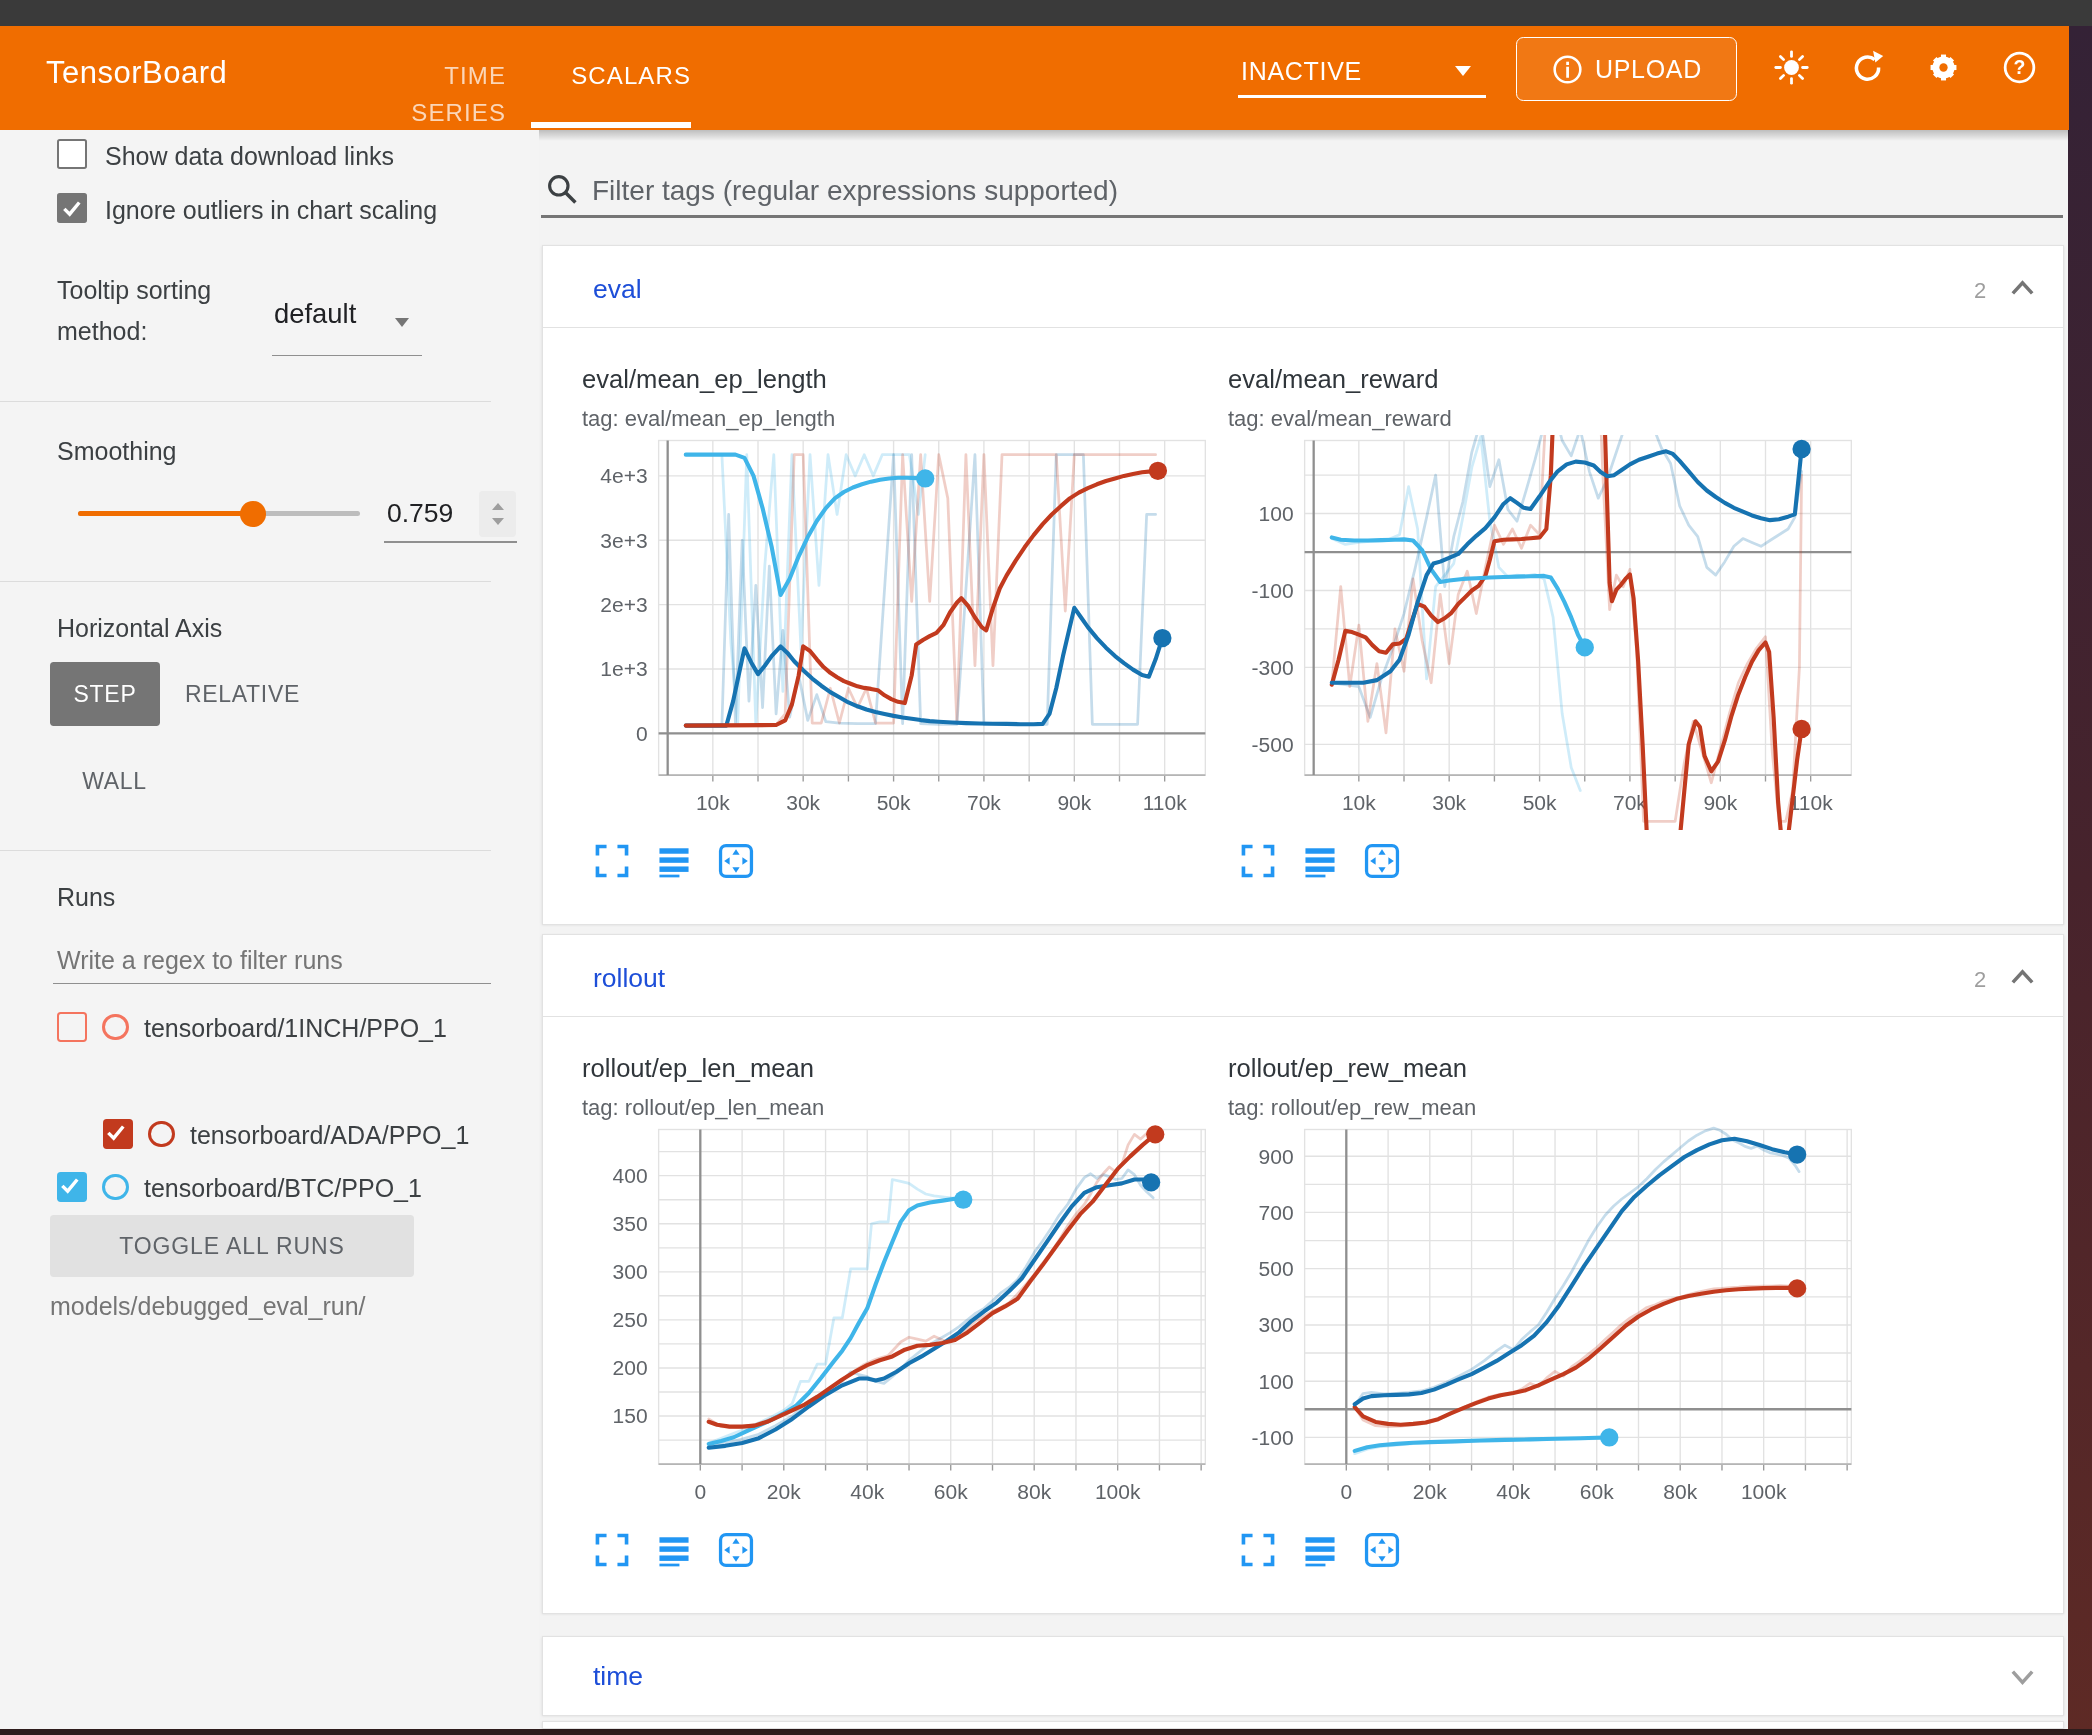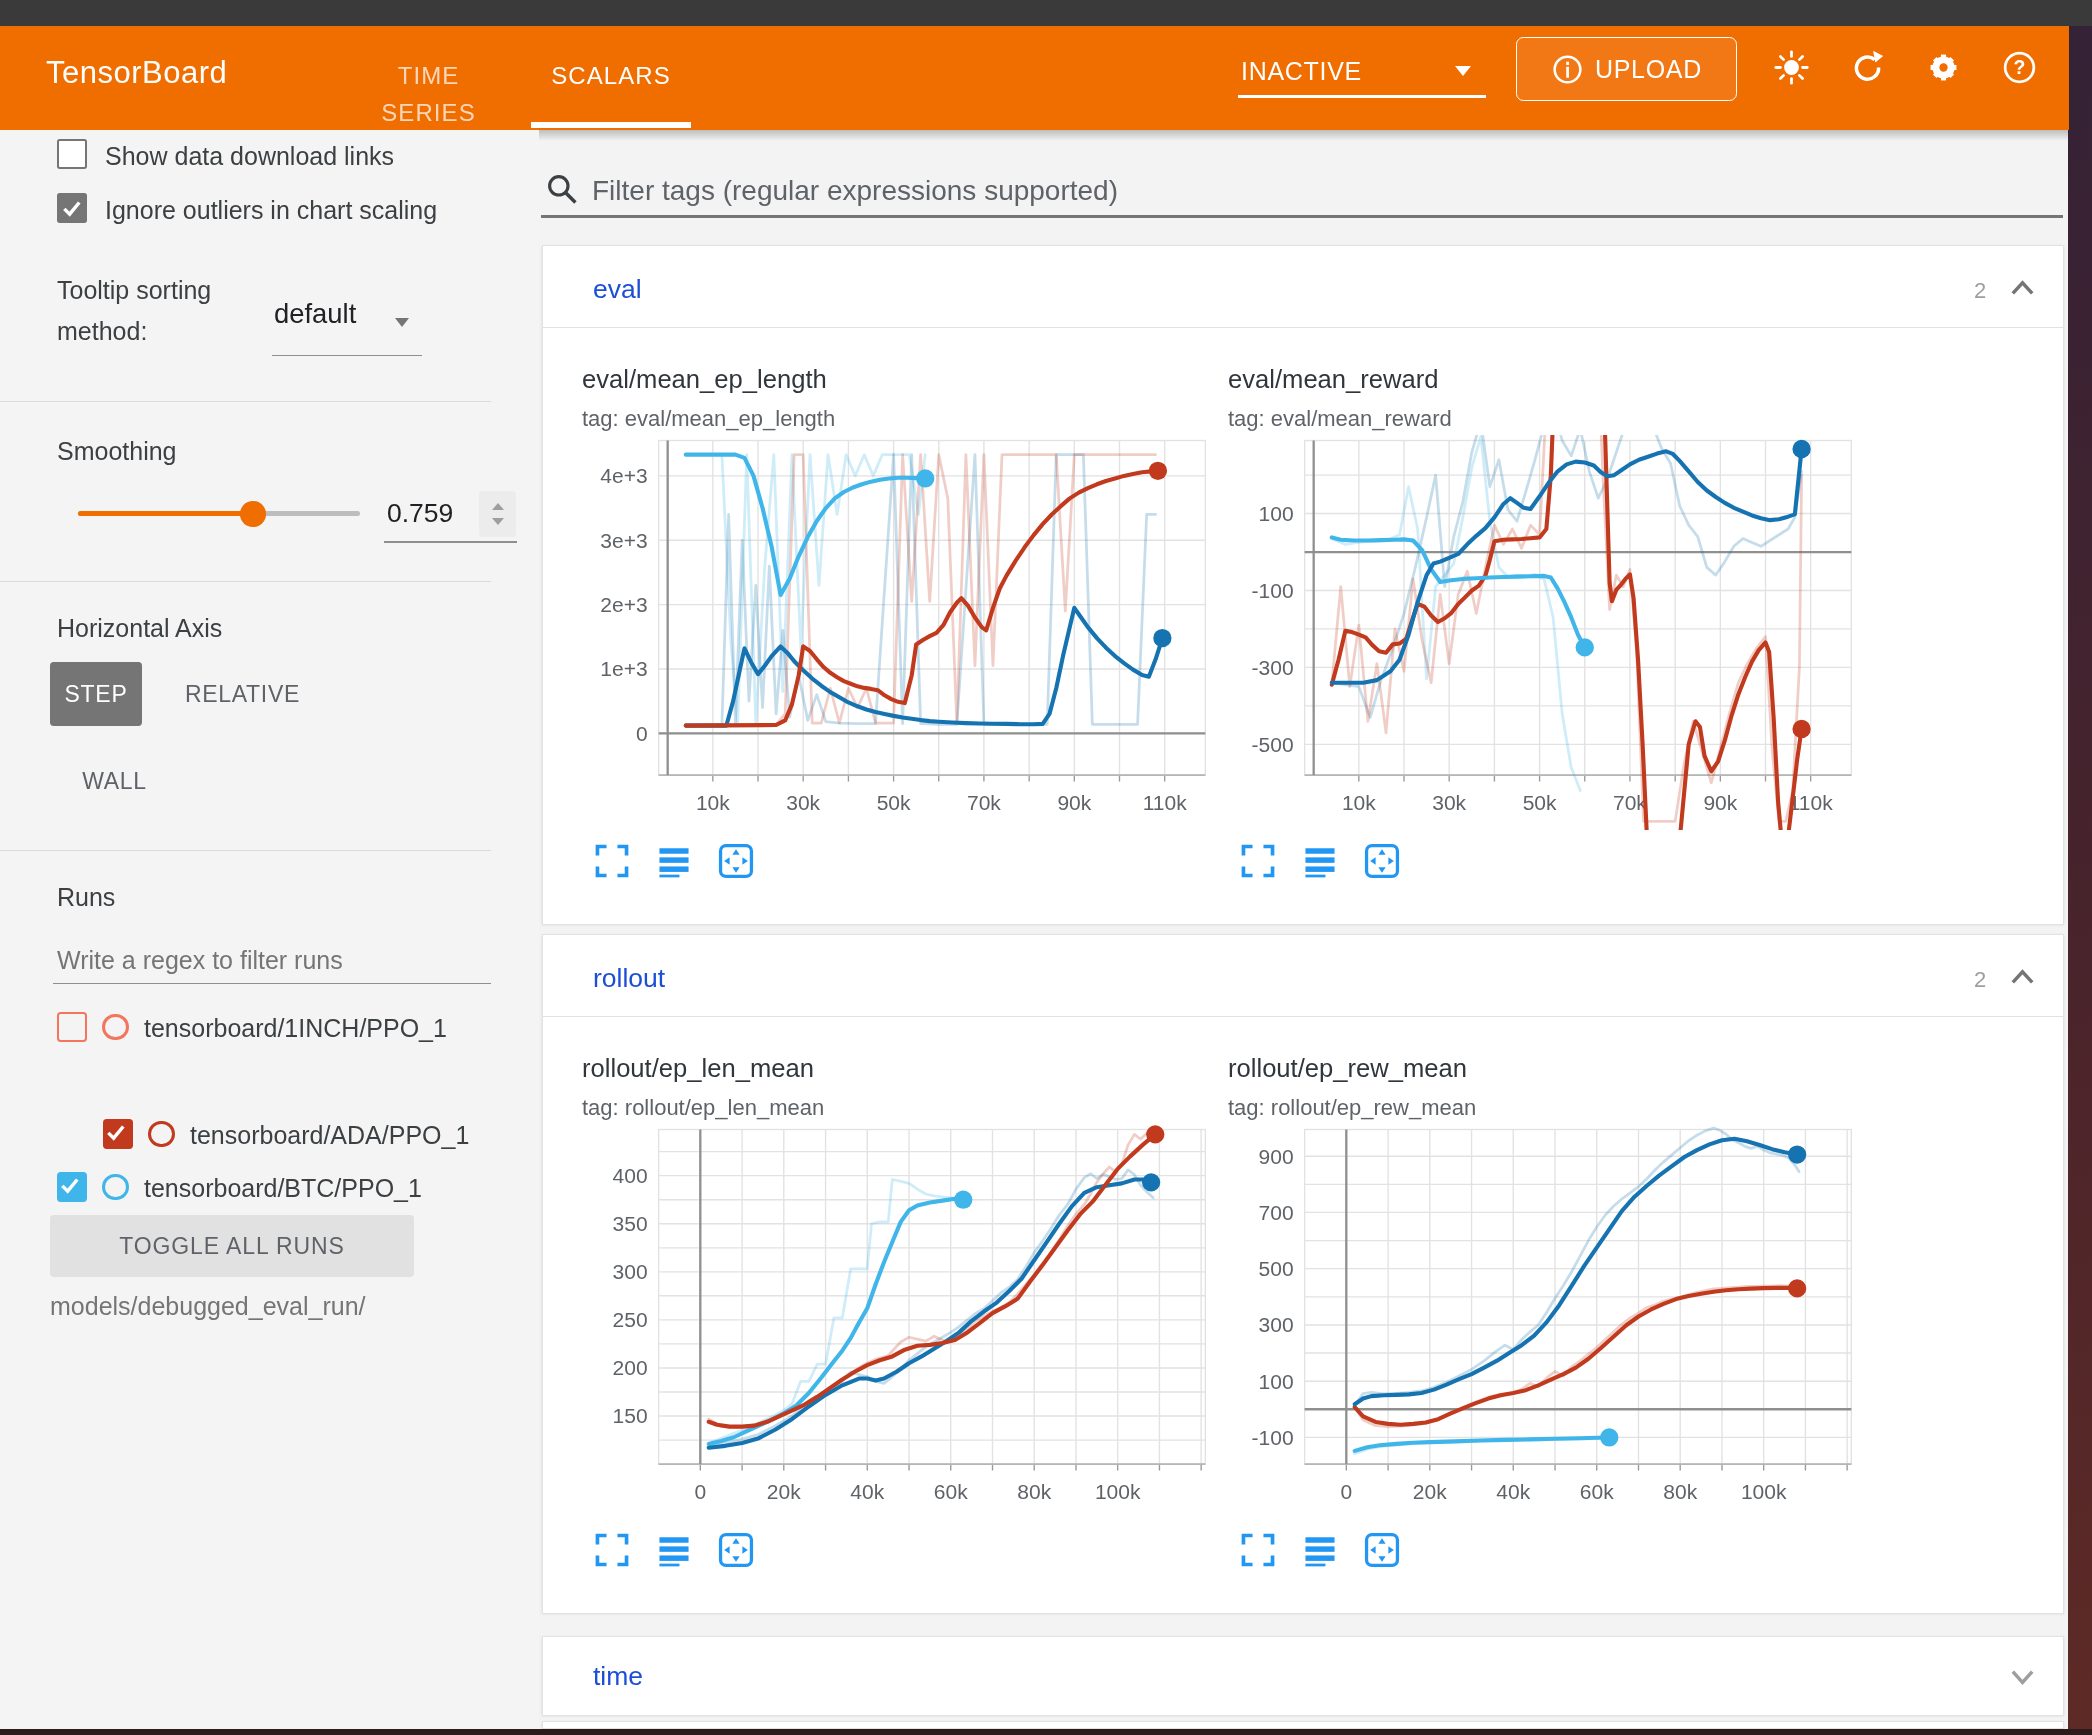--- a/index.html
+++ b/index.html
@@ -9,21 +9,21 @@
   
   .top-strip{left:0;top:0;width:2092px;height:25.6px;background:#3a3a3a;}
   .right-strip{right:0;top:25.6px;width:24px;height:1710px;
      background:linear-gradient(#342236,#47232c,#5e2a25);}
   .bottom-strip{left:0;top:1729px;width:2092px;height:6.4px;background:#2e1c1c;}
   
   .header{left:0;top:25.6px;width:2069px;height:104px;background:#f06d00;}
   .header-shadow{left:0;top:130px;width:2069px;height:11px;
      background:linear-gradient(rgba(0,0,0,.22),rgba(0,0,0,0));}
   .logo{left:46px;top:55px;font-size:31px;font-weight:500;color:#fff;letter-spacing:0.5px;}
-  .tab{top:57px;height:37px;line-height:37px;text-align:center;font-size:24px;font-weight:500;
+  .tab{top:57px;height:37px;line-height:37px;text-align:right;font-size:24px;font-weight:500;
        letter-spacing:1.1px;color:rgba(255,255,255,.72);}
   .tab.active{color:#fff;}
   .tab-underline{left:531px;top:122px;width:160px;height:5.5px;background:#fff;}
   .status{left:1241px;top:57px;font-size:25px;font-weight:500;color:#fff;letter-spacing:0.7px;}
   .status-underline{left:1238px;top:95px;width:248px;height:2.7px;background:#fff;}
   .caret-down-white{width:0;height:0;border-left:8.2px solid transparent;border-right:8.2px solid transparent;
        border-top:10px solid #fff;}
   .upload-btn{left:1516px;top:37px;width:219px;height:62px;border:1.8px solid #fff;border-radius:7.3px;
        background:rgba(255,255,255,.08);display:flex;align-items:center;justify-content:center;gap:11px;
        color:#fff;font-size:25px;font-weight:500;letter-spacing:0.7px;}
@@ -142,21 +142,21 @@
 <div class="abs slider-fill" style="left:78px;top:511px;width:175px;"></div>
 <div class="abs slider-handle" style="left:240px;top:501px;"></div>
 <div class="abs" style="left:387px;top:498px;font-size:26.5px;color:#202124;">0.759</div>
 <div class="abs spinner" style="left:479px;top:491px;">
   <div class="spin-up"></div>
   <div class="spin-down"></div>
 </div>
 <div class="abs dd-underline" style="left:384px;top:541px;width:133px;"></div>
 <div class="abs divider" style="top:581px;"></div>
 <div class="abs sb-label" style="left:57px;top:614px;">Horizontal Axis</div>
-<div class="abs axis-btn selected" style="left:50px;top:662px;width:92px;">STEP</div>
+<div class="abs axis-btn selected" style="left:50px;top:662px;width:110px;">STEP</div>
 <div class="abs axis-btn" style="left:183px;top:662px;width:119px;">RELATIVE</div>
 <div class="abs axis-btn" style="left:69px;top:749px;width:91px;">WALL</div>
 <div class="abs divider" style="top:850px;"></div>
 <div class="abs sb-label" style="left:57px;top:883px;">Runs</div>
 <div class="abs muted" style="left:57px;top:946px;font-size:25px;">Write a regex to filter runs</div>
 <div class="abs dd-underline" style="left:53px;top:983px;width:438px;height:1.4px;"></div>
 <div class="abs" id="runs-list" style="left:0;top:1001px;width:539px;height:216px;">
     <div class="run-row" style="top: 0px;">
       <div class="run-check" style="border: 2.7px solid rgb(244, 116, 94); background: rgb(244, 244, 244);"></div>
       <div class="run-radio" style="border: 3.2px solid rgb(244, 116, 94);"></div>

